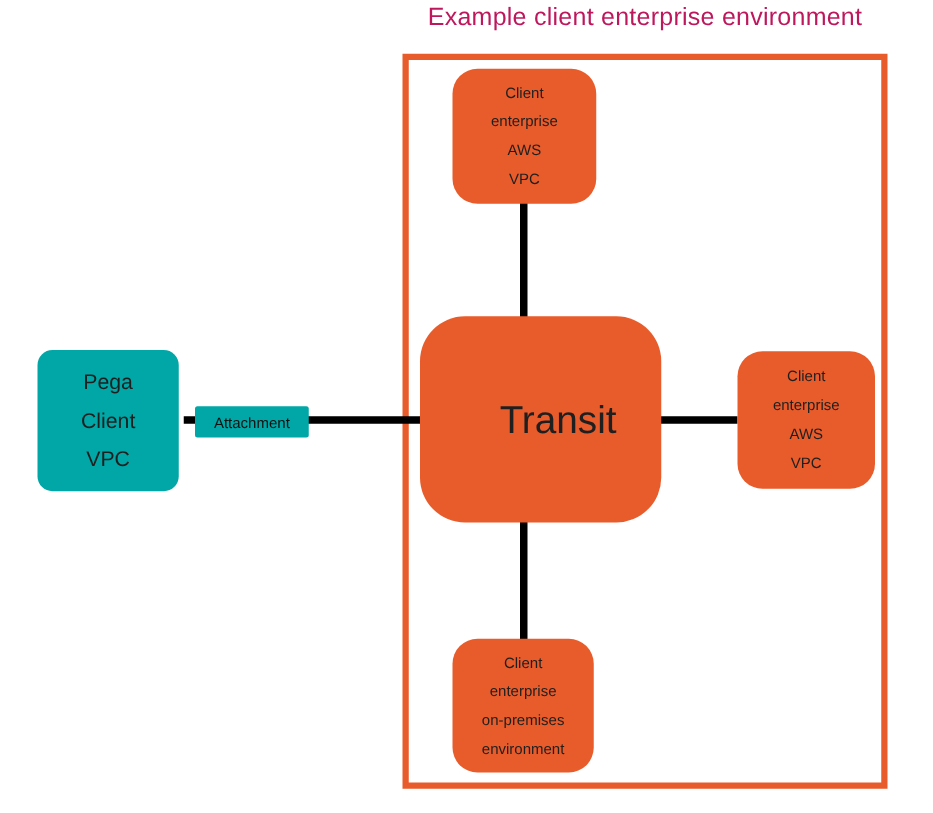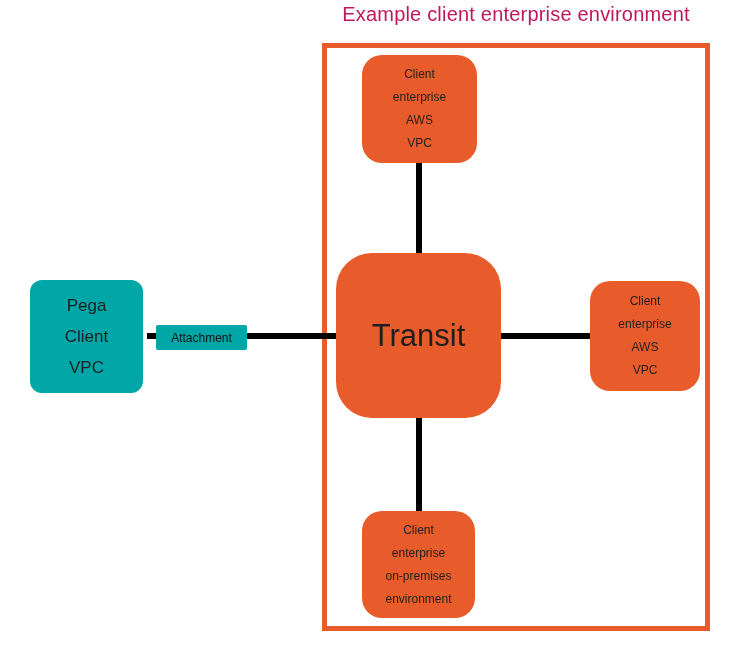--- a/index.html
+++ b/index.html
@@ -67,20 +67,21 @@
     border-radius: 20px;
   }
   .node-top    { left: 362px; top: 55px;  width: 115px; height: 108px; }
   .node-right  { left: 590px; top: 281px; width: 110px; height: 110px; }
   .node-bottom { left: 362px; top: 511px; width: 113px; height: 107px; }
   .node-tg {
     left: 336px; top: 253px; width: 165px; height: 165px;
     border-radius: 36px;
     font-size: 31px;
     line-height: 44px;
+    padding-left: 28px;
   }
   .node-pega {
     left: 30px; top: 280px; width: 113px; height: 113px;
     border-radius: 12px;
     font-size: 17px;
     line-height: 31px;
   }
   .attachment-label {
     position: absolute;
     left: 156px; top: 325px; width: 91px; height: 25px;

